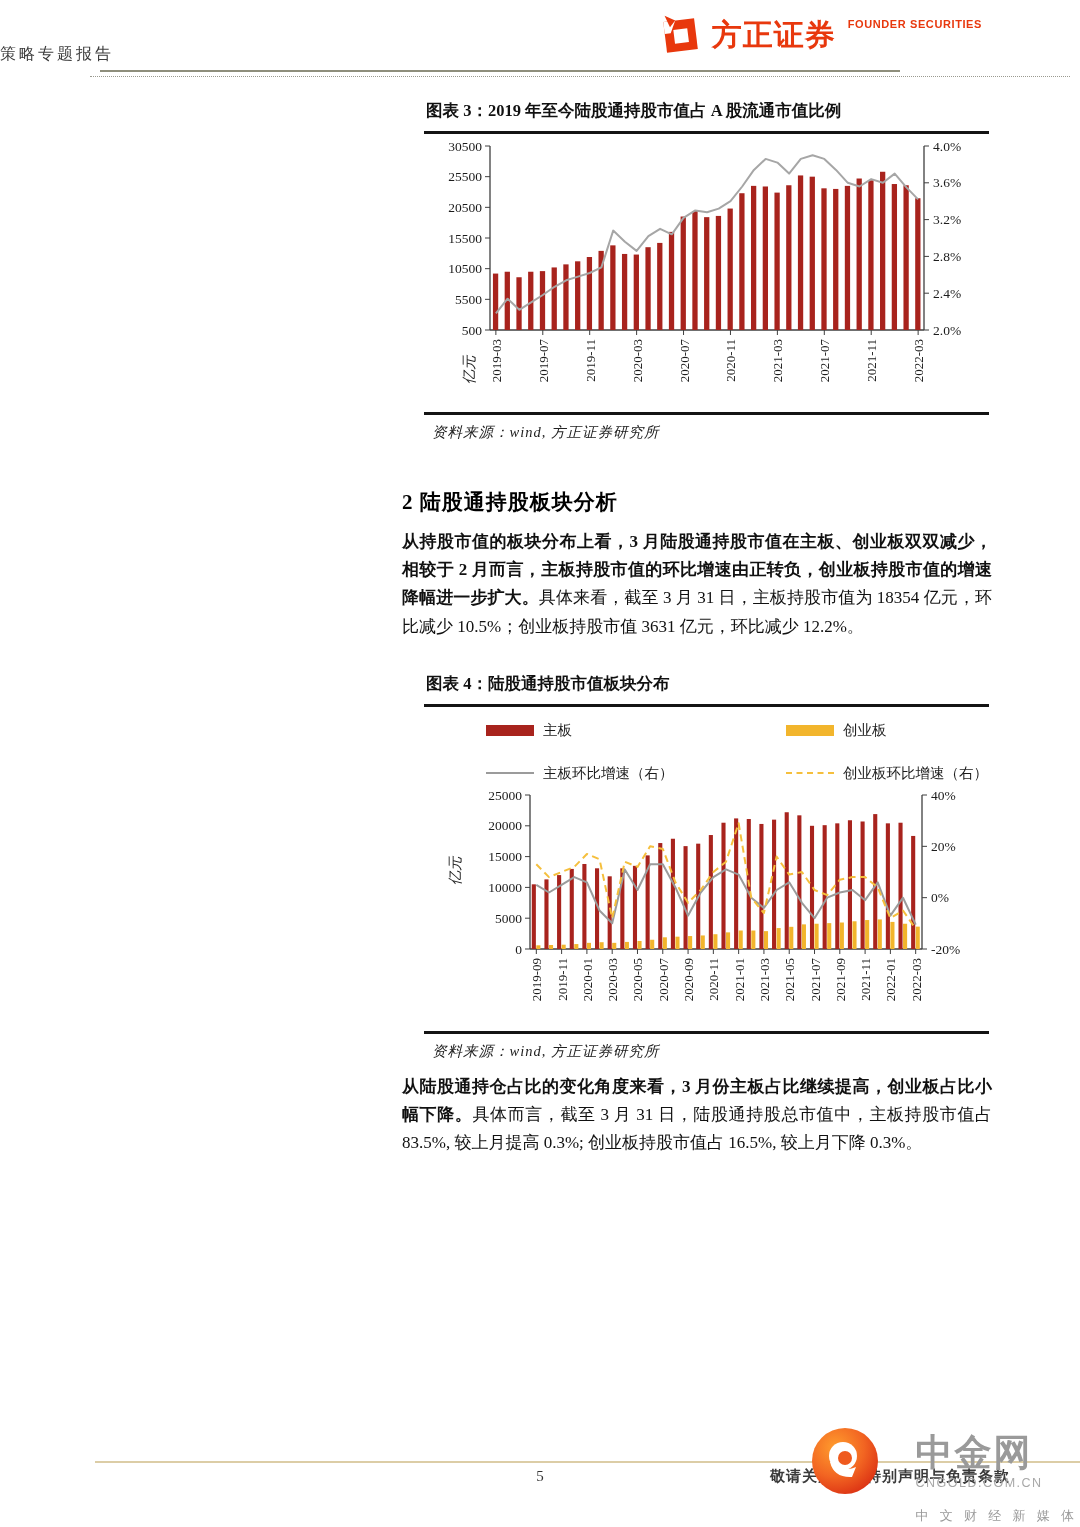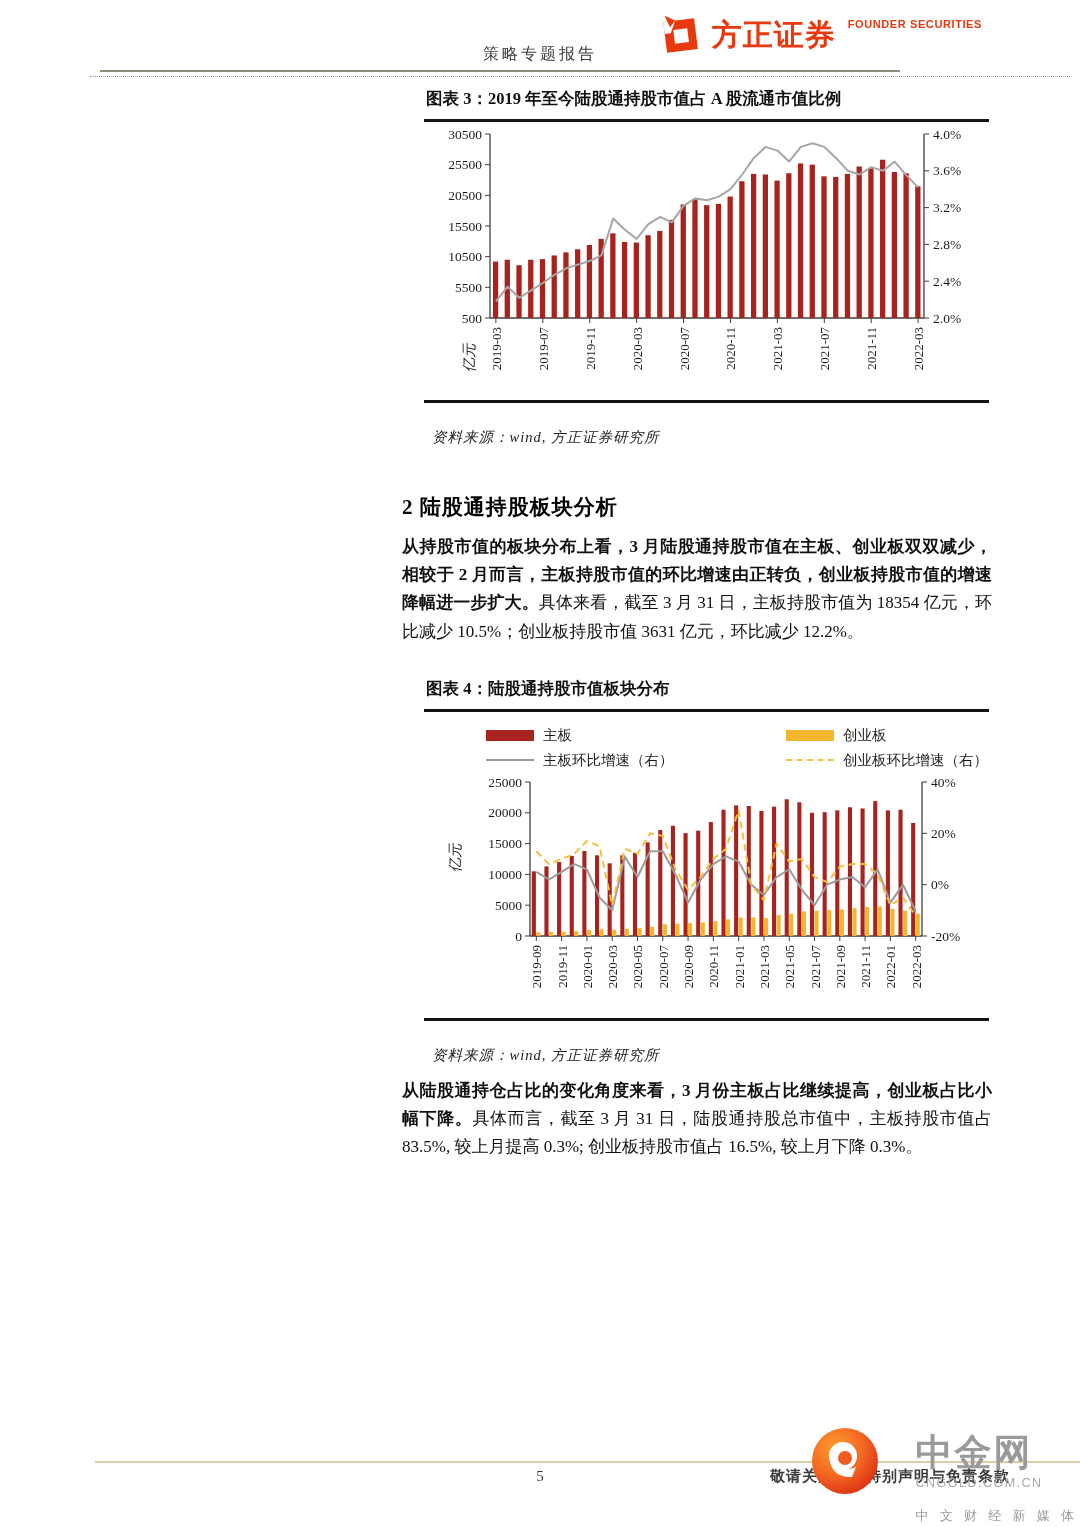--- a/index.html
+++ b/index.html
@@ -2,51 +2,51 @@
 <html><head>
 <meta charset="utf-8">
 <style>
   * { margin:0; padding:0; box-sizing:border-box; }
   html,body { background:#ffffff; }
   body { font-family:"Liberation Serif","DejaVu Serif",serif; color:#1a1a1a; }
   .page { position:relative; width:1080px; height:1527px; background:#fff; overflow:hidden; }
 
   
   .header { position:absolute; top:0; left:0; width:1080px; height:86px; }
-  .header-title { position:absolute; top:44px; left:0; width:1080px; text-align:center;
+  .header-title { position:absolute; top:44px; left:0; width:1080px; text-align:left;
                   font-size:16px; letter-spacing:3px; color:#3c3c3c; }
   .rule-solid  { position:absolute; top:70px; left:100px; width:800px; height:0;
                  border-top:2px solid #8e8e7c; }
   .rule-dotted { position:absolute; top:76px; left:90px; width:980px; height:0;
                  border-top:1px dotted #9a9a90; }
   .brand { position:absolute; top:12px; right:98px; display:flex; align-items:center; gap:8px; }
   .brand-text { display:flex; flex-direction:row; line-height:1.05; }
   .brand-cn { font-size:30px; font-weight:700; color:#e8380d;
               font-family:"Liberation Sans",sans-serif; letter-spacing:1px; }
   .brand-en { font-size:11px; font-weight:700; color:#e8380d; letter-spacing:.6px;
               font-family:"Liberation Sans",sans-serif;margin-left:12px; }
 
   
-  .content { position:absolute; left:402px; top:84px; width:590px; }
+  .content { position:absolute; left:402px; top:96px; width:590px; }
 
   .fig { width:565px; margin-left:22px; }
   .fig-caption { font-size:16.5px; font-weight:700; color:#111; padding:4px 0 9px 2px;
                  border-bottom:3px solid #141414; }
   .legend-row { display:flex; justify-content:center; align-items:center; gap:10px;
                 margin-top:14px; font-size:14.5px; }
-  .legend-grid { display:grid; grid-template-columns:300px 250px; row-gap:6px;
+  .legend-grid { display:grid; grid-template-columns:300px 250px; row-gap:24px;
                  margin:14px 0 4px 62px; font-size:14.5px; }
   .legend-item { display:flex; align-items:center; gap:9px; }
   .sw-bar  { display:inline-block; width:48px; height:11px; }
   .sw-line { display:inline-block; width:48px; height:0; border-top:2.5px solid #a6a6a6; }
   .sw-line.dashed { border-top-style:dashed; }
   .chart-box { margin-top:4px; }
   .fig-rule { border-top:3px solid #141414; margin-top:2px; }
   .fig-source { font-size:14.5px; font-style:italic; color:#222; letter-spacing:1px;
-                padding:25px 0 0 8px; }
+                padding:8px 0 0 8px; }
 
   .sec-heading { font-size:21px; font-weight:700; color:#000; margin:46px 0 0 0; letter-spacing:1px; }
   .para { font-size:17px; line-height:1.66; text-align:justify; margin-top:12px; color:#111; }
   .para b { font-weight:700; }
 
   .fig4-wrap { margin-top:28px; }
 
   
   .footer-rule { position:absolute; top:1461px; left:95px; width:985px; height:2px; background:#dccda6; }
   .page-num { position:absolute; top:1468px; left:0; width:1080px; text-align:center;

